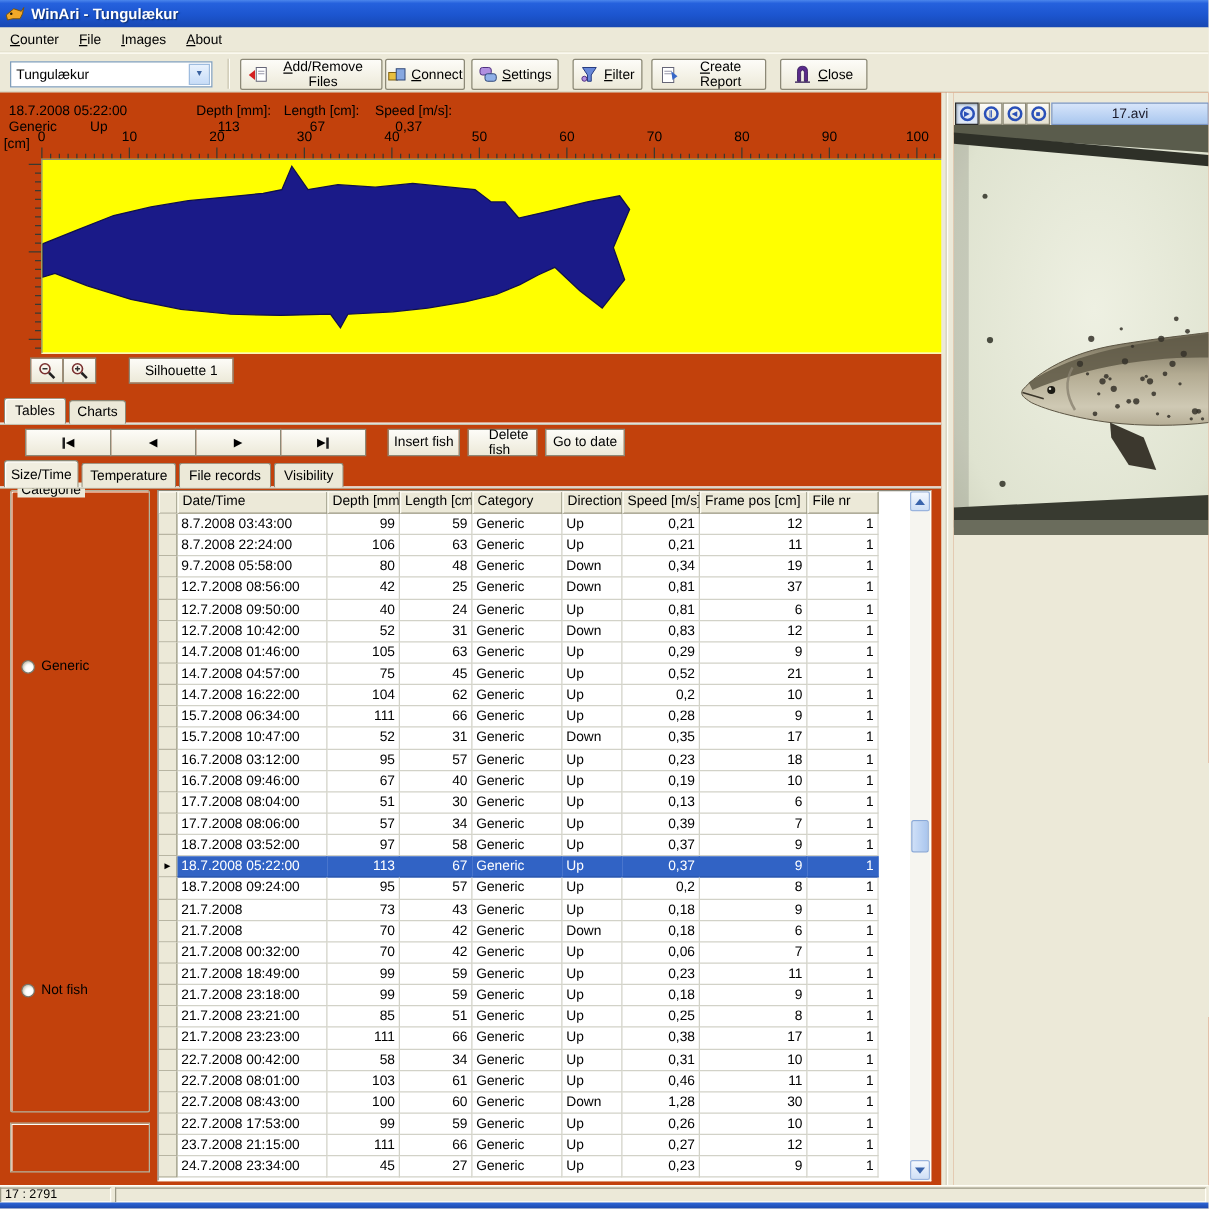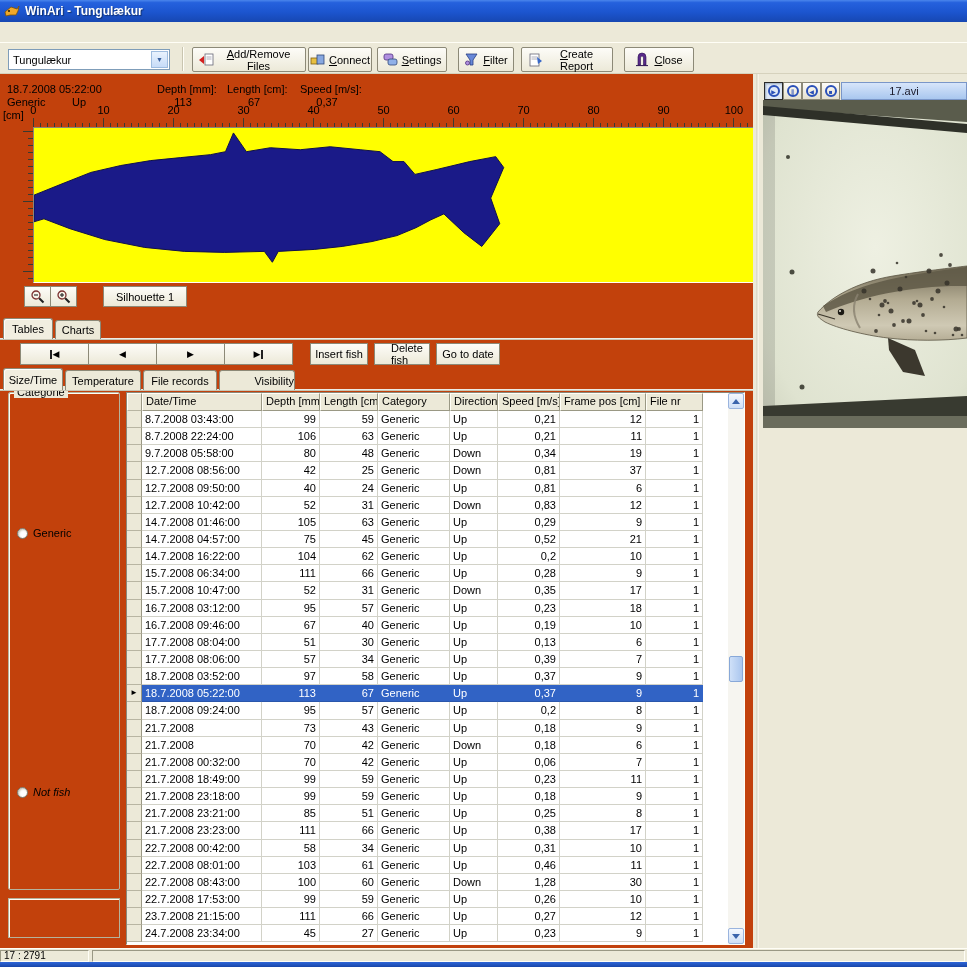--- a/index.html
+++ b/index.html
@@ -134,20 +134,26 @@
 <div id="app">
 
   <div class="titlebar">
     <svg width="16" height="16" viewBox="0 0 16 16">
       <polygon points="1,9 7,4 13,6 15,3 14,8 12,12 6,12 2,13" fill="#f0a828" stroke="#7a5208" stroke-width="0.8"></polygon>
       <circle cx="5" cy="8" r="1" fill="#201800"></circle>
     </svg>
     <span class="title">WinAri - Tungulækur</span>
   </div>
 
+  <div class="menubar">
+    <span class="menuitem ul">Counter</span>
+    <span class="menuitem ul">File</span>
+    <span class="menuitem ul">Images</span>
+    <span class="menuitem ul">About</span>
+  </div>
 
   <div class="toolbar">
     <div class="combo">
       <span class="cval">Tungulækur</span>
       <span class="cbtn">▼</span>
     </div>
     <div class="tsep"></div>
 
     <div class="tbtn" style="left:192px;width:114px;">
       <svg width="15" height="15" viewBox="0 0 15 15">
@@ -421,32 +427,32 @@
 
     <div class="tab active" style="left:3px;top:294px;width:60px;height:22px;">
       <span>Size/Time</span>
     </div>
     <div class="tab" style="left:65px;top:296px;width:76px;height:20px;">
       <span>Temperature</span>
     </div>
     <div class="tab" style="left:143px;top:296px;width:74px;height:20px;">
       <span>File records</span>
     </div>
-    <div class="tab" style="left:219px;top:296px;width:76px;height:20px;justify-content:flex-end;">
+    <div class="tab" style="left:219px;top:296px;width:56px;height:20px;">
       <span>Visibility</span>
     </div>
     <div class="tabline" style="top:315px;"></div>
 
     <div class="gbox">
       <span class="legend">Categorie</span>
       <div class="radio" style="top:134px;">
         <span class="rdot"></span>
         <span>Generic</span>
       </div>
-      <div class="radio" style="top:393px;font-style:italic;">
+      <div class="radio" style="top:393px;">
         <span class="rdot"></span>
         <span>Not fish</span>
       </div>
     </div>
     <div class="blankpanel"></div>
 
     <div class="gridbox">
       <div class="thead">
           <div class="tcell selc hc"></div>
           <div class="tcell hc c0">Date/Time</div>

